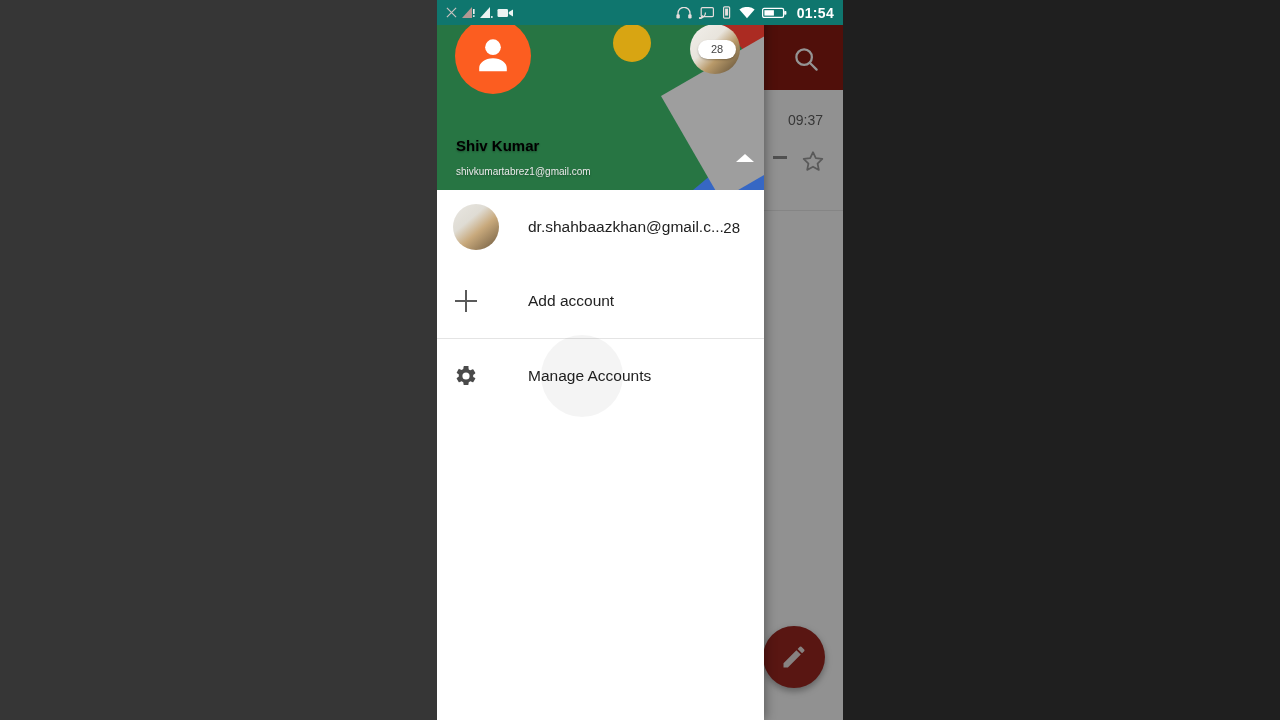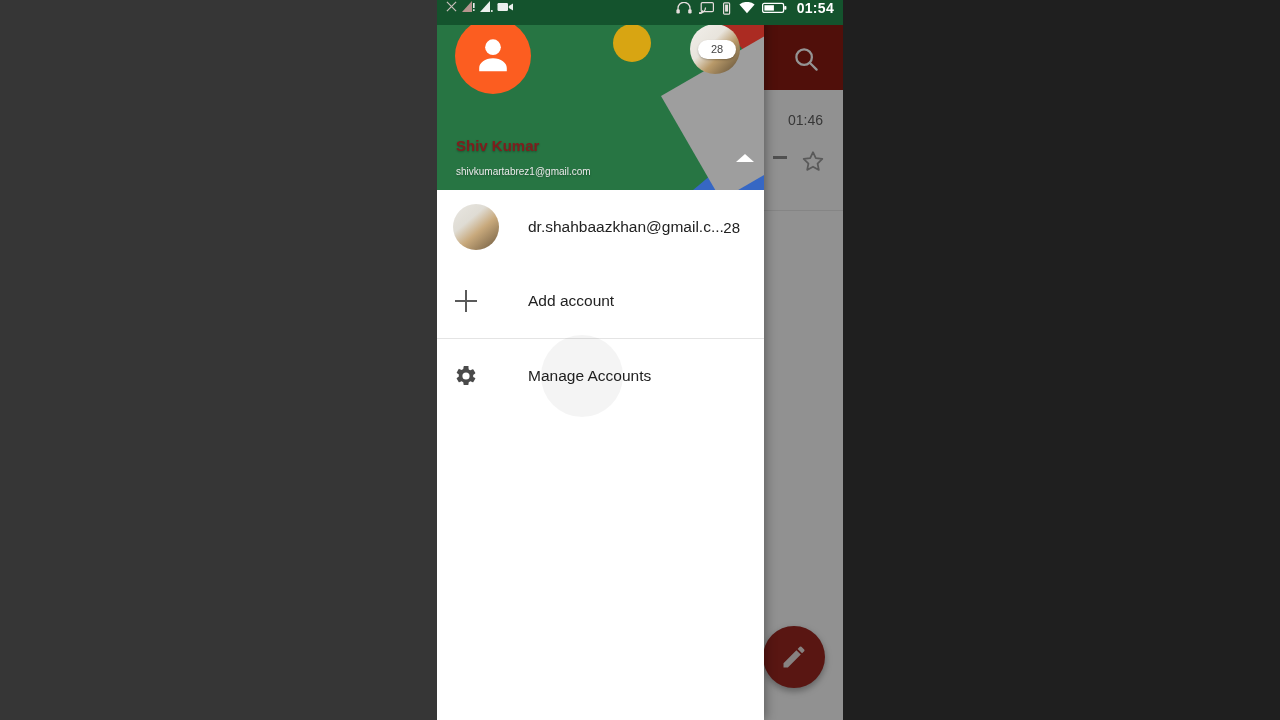--- a/index.html
+++ b/index.html
@@ -116,24 +116,24 @@
     left: 0; top: 0;
     width: 406px; height: 720px;
     background: rgba(0,0,0,0.42);
   }
 
   
   .statusbar {
     position: absolute;
     left: 0; top: 0;
     width: 406px; height: 25px;
-    background: #14532d;
+    background: #0f766e;
     z-index: 40;
     display: flex;
-    align-items: flex-start;
+    align-items: center;
     color: #fff;
   }
   .sb-left {
     display: flex; align-items: center; gap: 4px;
     padding-left: 9px;
     opacity: .92;
   }
   .sb-spacer { flex: 1; }
   .sb-right {
     display: flex; align-items: center; gap: 7px;
@@ -244,21 +244,21 @@
     font-size: 11px;
     line-height: 19px;
     text-align: center;
     z-index: 6;
     box-shadow: 0 1px 2px rgba(0,0,0,.25);
   }
 
   .acct-name {
     position: absolute;
     left: 19px; bottom: 36px;
-    color: #7f1d1d;
+    color: #000000;
     font-size: 15px;
     font-weight: 700;
     z-index: 5;
     text-shadow: 0 1px 2px rgba(0,0,0,.3);
   }
   .acct-email {
     position: absolute;
     left: 19px; bottom: 13px;
     color: #eaeaea;
     font-size: 10px;
@@ -364,21 +364,21 @@
       <div class="inbox-appbar">
         <div class="inbox-search">
           <svg width="30" height="30" viewBox="0 0 24 24">
             <circle cx="10.5" cy="10.5" r="6.2" fill="none" stroke="#ffffff" stroke-width="1.8"></circle>
             <line x1="15.2" y1="15.2" x2="20.5" y2="20.5" stroke="#ffffff" stroke-width="1.8" stroke-linecap="round"></line>
           </svg>
         </div>
       </div>
 
       <div class="inbox-row">
-        <div class="inbox-time">01:46</div>
+        <div class="inbox-time">09:37</div>
         <div class="inbox-attach"></div>
         <div class="inbox-star">
           <svg width="28" height="28" viewBox="0 0 24 24">
             <path d="M12 3.6l2.4 5.1 5.6.7-4.1 3.9 1.1 5.5-5-2.8-5 2.8 1.1-5.5L4 9.4l5.6-.7z" fill="none" stroke="#9a9a9a" stroke-width="1.5" stroke-linejoin="round"></path>
           </svg>
         </div>
       </div>
 
       <div class="fab">
         <svg width="28" height="28" viewBox="0 0 24 24">

